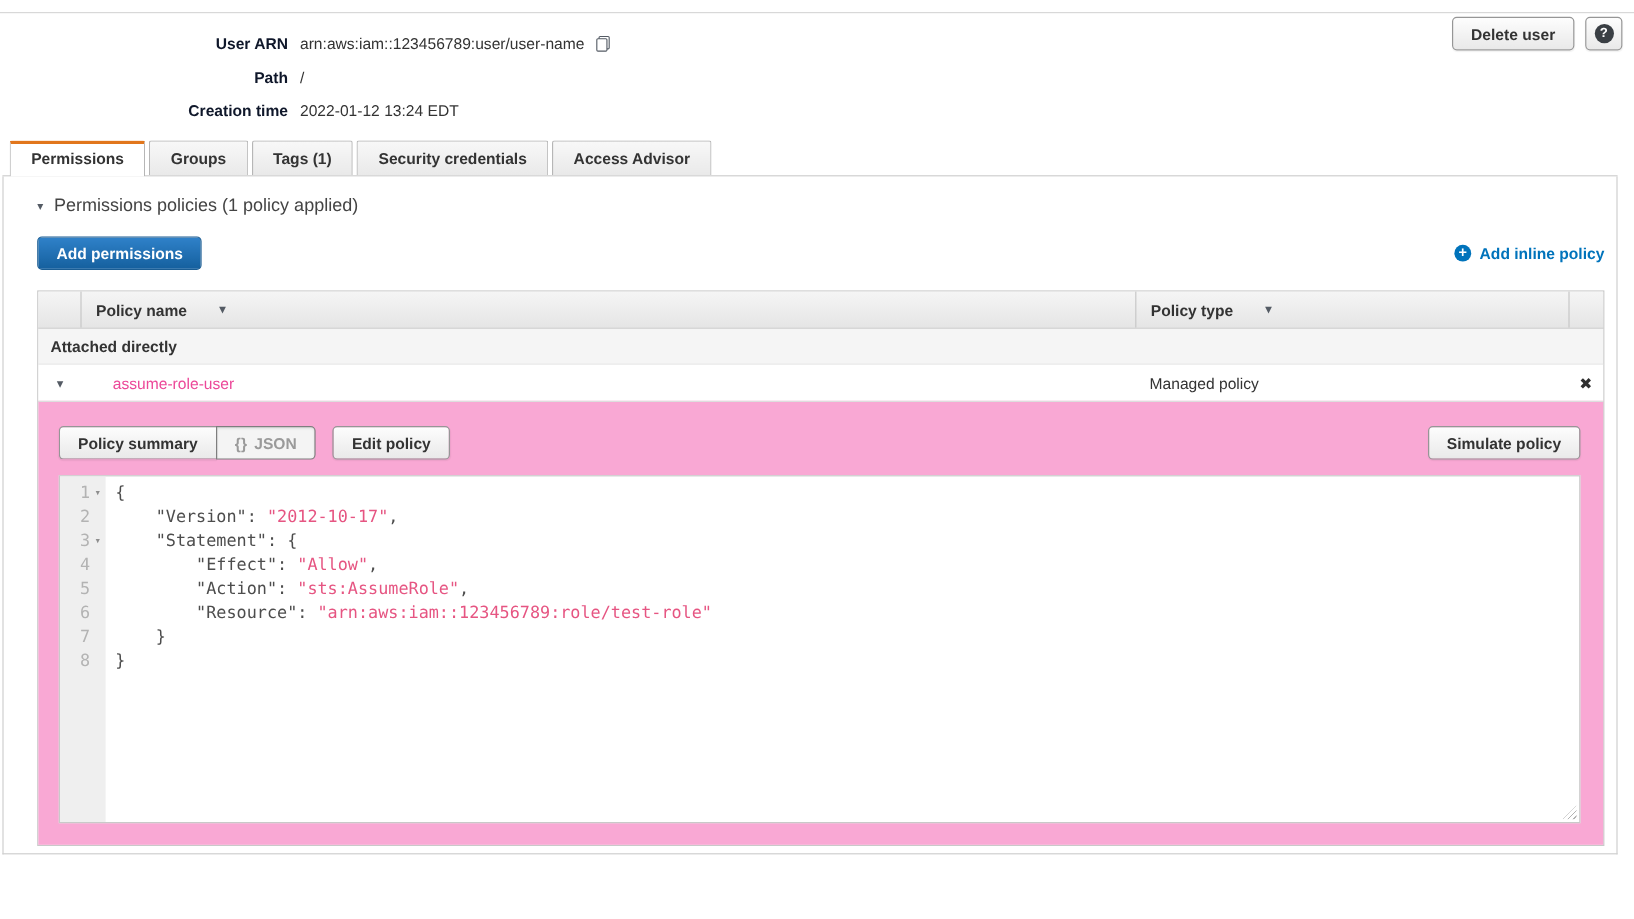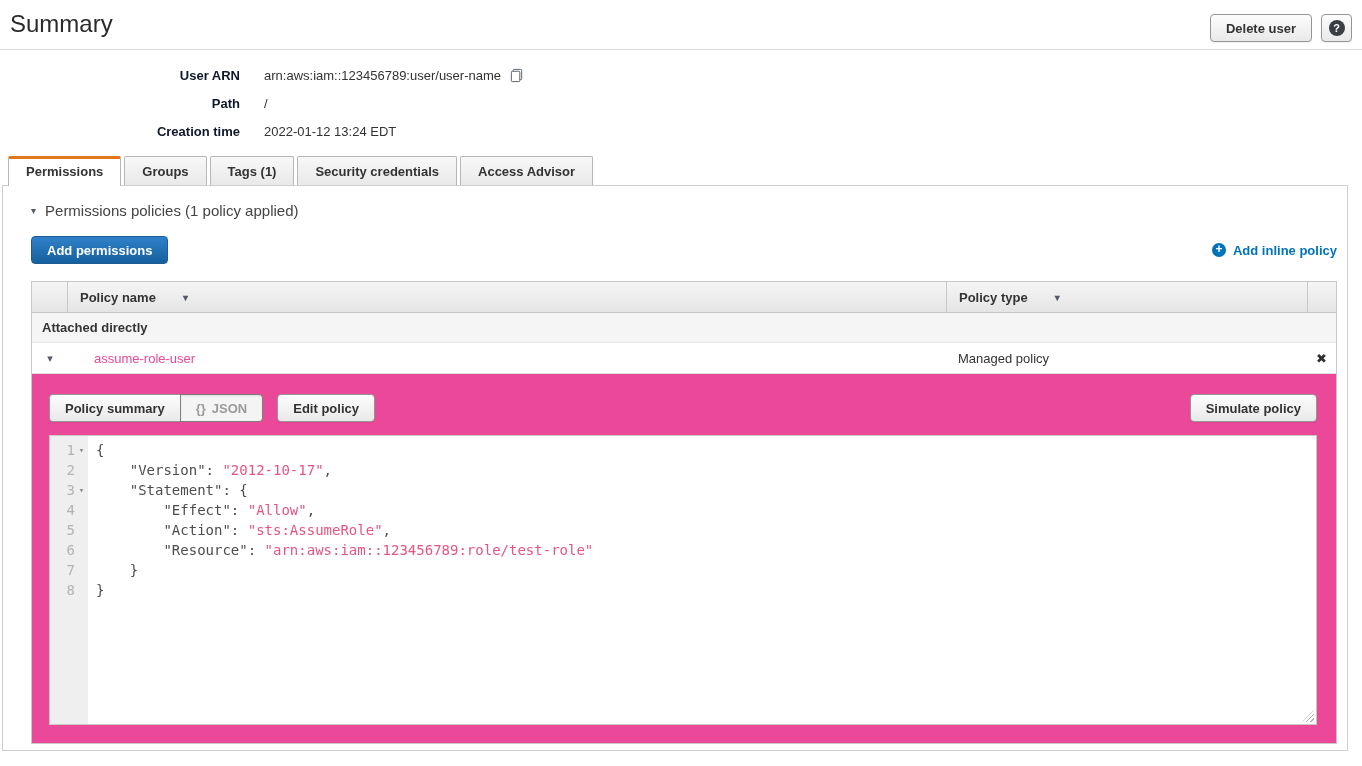--- a/index.html
+++ b/index.html
@@ -27,21 +27,21 @@
     width: 16px; height: 16px; border-radius: 50%;
     background: #3a3f44; color: #fff; font-size: 11px; font-weight: bold;
     line-height: 16px; text-align: center; display: inline-block;
   }
   .top-rule { border: none; border-top: 1px solid #d8d8d8; }
 
   
   .details { margin: 16px 0 16px 0; }
   .drow { display: flex; align-items: center; margin-bottom: 10px; font-size: 13px; height: 18px; }
   .dlabel { width: 240px; text-align: right; font-weight: bold; color: #0f172a; }
-  .dvalue { margin-left: 24px; color: #333; display: flex; align-items: center; gap: 8px; }
+  .dvalue { margin-left: 10px; color: #333; display: flex; align-items: center; gap: 8px; }
   .copy-btn { background: none; border: none; cursor: pointer; padding: 0; display: flex; }
 
   
   .tab-region { margin: 14px 14px 0 2px; }
   .tabbar { display: flex; align-items: flex-end; padding-left: 6px; border-bottom: 1px solid #cfcfcf; }
   .tab {
     padding: 7px 17px 6px; margin-right: 3px;
     background: linear-gradient(#f8f8f8, #e9e9e9);
     border: 1px solid #b6b6b6; border-bottom: none;
     border-radius: 2px 2px 0 0;
@@ -95,21 +95,21 @@
   .thead .cell-x { border-left: 1px solid #c7c7c7; }
   .sort-caret { color: #545b64; font-size: 10px; margin-left: 7px; }
   .group-row { background: #f5f5f5; border-bottom: 1px solid #e6e6e6; height: 30px; align-items: center; }
   .group-label { padding-left: 10px; font-weight: bold; }
   .data-row { background: #fff; height: 30px; align-items: center; }
   .row-caret { color: #545b64; font-size: 11px; cursor: pointer; }
   .policy-link { color: #ec4899; text-decoration: none; padding-left: 14px; cursor: pointer; }
   .x-btn { background: none; border: none; color: #2f2f2f; font-size: 13px; cursor: pointer; padding: 0; }
 
   
-  .expanded { background: #ec4899; border-top: 1px solid #dedede; padding: 20px 19px 18px 17px; }
+  .expanded { background: #f9a8d4; border-top: 1px solid #dedede; padding: 20px 19px 18px 17px; }
   .policy-toolbar { display: flex; justify-content: space-between; align-items: center; margin-bottom: 13px; }
   .seg { display: inline-flex; }
   .seg .btn-gray:first-child { border-radius: 4px 0 0 4px; border-right: none; }
   .btn-json {
     border-radius: 0 4px 4px 0; border: 1px solid #7e7e7e;
     background: #f4f4f4; color: #9a9a9a;
     box-shadow: inset 0 1px 2px rgba(0,0,0,.10);
     display: inline-flex; gap: 6px; align-items: center;
   }
   .btn-json .braces { font-size: 13px; font-weight: bold; }
@@ -141,21 +141,20 @@
     position: absolute; right: 2px; bottom: 2px; width: 12px; height: 12px;
     background: repeating-linear-gradient(-45deg, transparent, transparent 2px, #9a9a9a 2px, #9a9a9a 3px);
     clip-path: polygon(100% 0, 100% 100%, 0 100%);
     cursor: nwse-resize; opacity: .75;
   }
 </style>
 </head>
 <body>
 
 <div class="page-header">
-  <div class="page-title">Summary</div>
   <div class="header-actions">
     <button class="btn-gray">Delete user</button>
     <button class="btn-gray btn-help">
       <span class="help-circle">?</span>
     </button>
   </div>
 </div>
 <hr class="top-rule">
 
 <div class="details">

